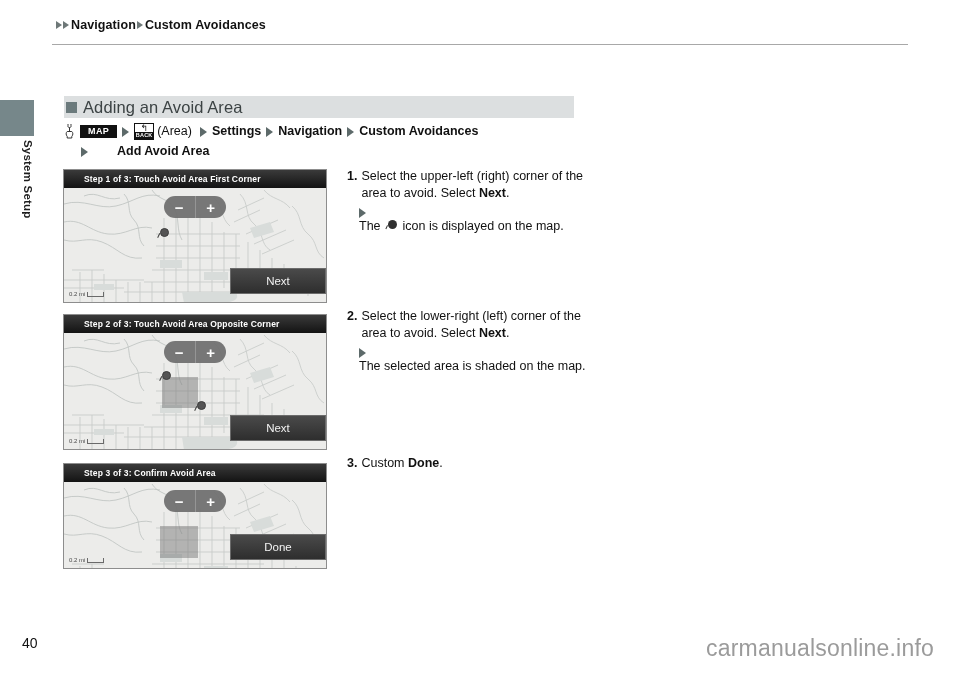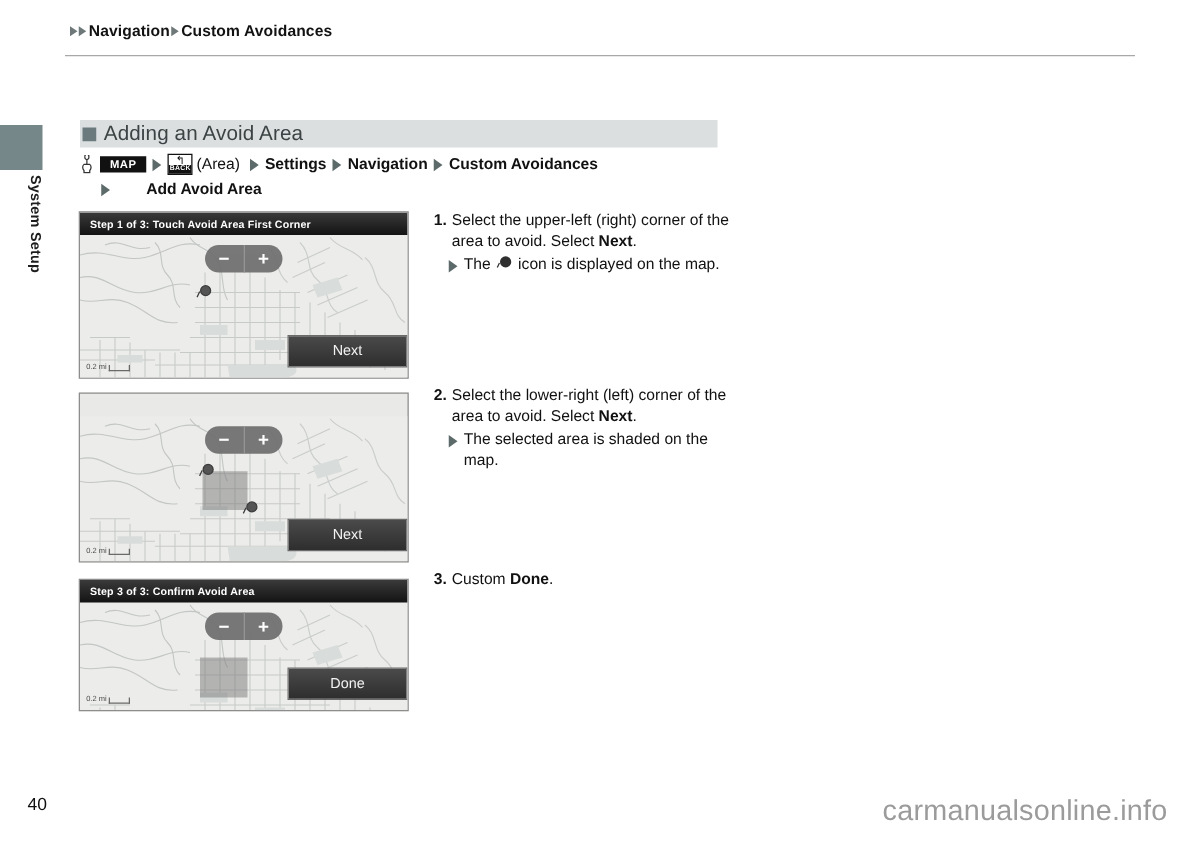--- a/index.html
+++ b/index.html
@@ -182,21 +182,21 @@
     position: absolute;
     left: 0; top: 0; right: 0;
     height: 18px;
     background: linear-gradient(#3a3a3a, #131313);
     color: #ffffff;
     font-size: 8.5px;
     font-weight: bold;
     letter-spacing: 0.15px;
     display: flex;
     align-items: center;
-    padding-left: 8px;
+    padding-left: 20px;
     box-sizing: border-box;
     z-index: 6;
   }
   .map-area {
     position: absolute;
     left: 0; right: 0; top: 18px; bottom: 0;
     background: #ececeb;
     overflow: hidden;
   }
   .map-svg { position: absolute; left: 0; top: 0; }
@@ -313,20 +313,21 @@
   .instr .num {
     font-weight: bold;
     margin-right: 4px;
     flex: 0 0 auto;
   }
   .instr .sub {
     display: flex;
     align-items: flex-start;
     margin-top: 1px;
     padding-left: 12px;
+    flex-direction: column;
   }
   .instr .sub-tri {
     display: inline-block;
     width: 0; height: 0;
     border-left: 7px solid #5d6a6a;
     border-top: 5px solid transparent;
     border-bottom: 5px solid transparent;
     margin-right: 5px;
     margin-top: 5px;
     flex: 0 0 auto;
@@ -463,20 +464,21 @@
     </div>
     <div class="act-btn">Next</div>
     <div class="scale-bar">
       <span>0.2 mi</span>
       <span class="bar"></span>
     </div>
   </div>
 </div>
 
 <div class="screen" id="screen2">
+  <div class="screen-title">Step 2 of 3: Touch Avoid Area Opposite Corner</div>
   <div class="map-area">
     <svg class="map-svg" width="262" height="117" viewBox="0 0 262 117">
       <rect x="0" y="0" width="262" height="117" fill="#ececea"></rect>
       <g stroke="#c2c6c4" stroke-width="0.9" fill="none">
         <path d="M0 16 C20 10 34 22 52 18 C70 14 78 4 96 8"></path>
         <path d="M0 34 C18 30 26 44 44 46 C62 48 72 36 88 40"></path>
         <path d="M0 52 C14 56 22 48 38 54 C54 60 60 72 78 70"></path>
         <path d="M60 6 C68 14 62 24 70 32 C78 40 72 50 80 58"></path>
         <path d="M88 2 C94 12 104 10 110 20 C116 30 112 42 118 52"></path>
         <path d="M20 8 C34 2 40 14 56 10"></path>

